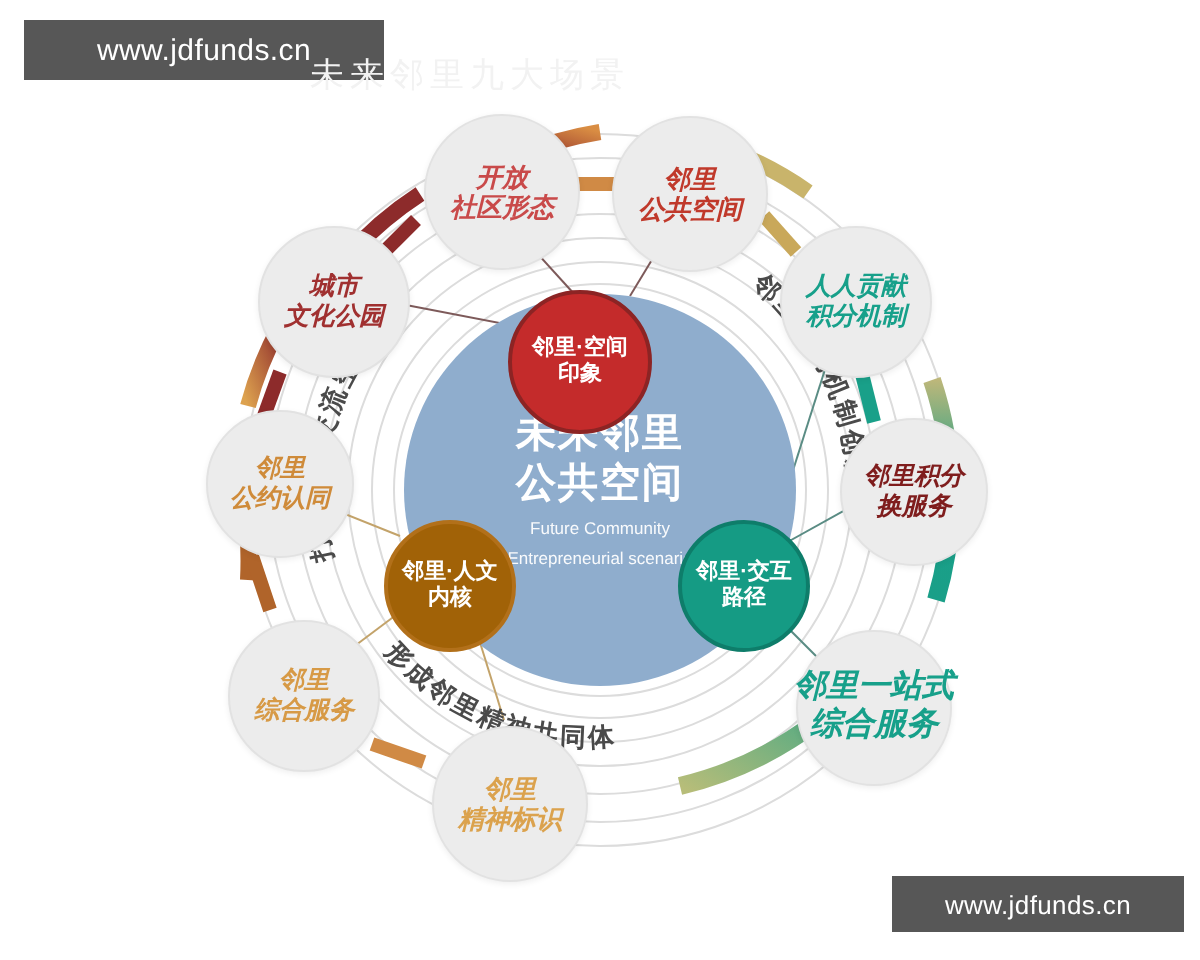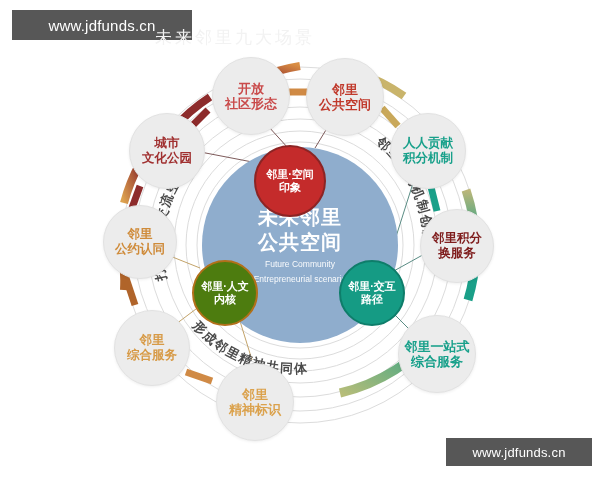--- a/index.html
+++ b/index.html
@@ -42,35 +42,35 @@
     background:#ececec;
     border:1px solid #e2e2e2;
     display:flex;flex-direction:column;
     align-items:center;justify-content:center;
     font-weight:bold;
     line-height:1.18;
     text-align:center;
     box-shadow:0 1px 3px rgba(0,0,0,.07);
     box-sizing:border-box;
   }
-  .bubble span{display:block;white-space:nowrap;}
+  .bubble span{display:block;white-space:nowrap;font-style:italic;}
 
   
   .core{
     position:absolute;border-radius:50%;
     display:flex;flex-direction:column;
     align-items:center;justify-content:center;
     color:#ffffff;font-weight:bold;line-height:1.2;
     text-align:center;font-size:11px;
     box-sizing:border-box;
     margin-top:12px;
   }
   .core span{display:block;white-space:nowrap;}
   #core-red{background:#c42b2b;border:2px solid #8c2424;}
-  #core-orange{background:#4d7c0f;border:2px solid #b2701a;}
+  #core-orange{background:#a16207;border:2px solid #b2701a;}
   #core-teal{background:#159b84;border:2px solid #0e7d6a;}
 
   
   #center{
     position:absolute;
     border-radius:50%;
     background:#8fadcd;
     display:flex;flex-direction:column;
     align-items:center;justify-content:center;
     color:#ffffff;text-align:center;
@@ -226,21 +226,21 @@
         <span>公约认同</span>
       </div>
       <div class="bubble" style="left: 420px; top: 209px; width: 74px; height: 74px; color: #7f1d1d; font-size: 12.5px;">
         <span>邻里积分</span>
         <span>换服务</span>
       </div>
       <div class="bubble" style="left: 114px; top: 310px; width: 76px; height: 76px; color: rgb(215, 154, 70); font-size: 12.5px;">
         <span>邻里</span>
         <span>综合服务</span>
       </div>
-      <div class="bubble" style="left: 398px; top: 315px; width: 78px; height: 78px; color: rgb(23, 160, 138); font-size: 13px;">
+      <div class="bubble" style="left: 398px; top: 315px; width: 78px; height: 78px; color: rgb(23, 160, 138); font-size: 16px;">
         <span>邻里一站式</span>
         <span>综合服务</span>
       </div>
       <div class="bubble" style="left: 216px; top: 363px; width: 78px; height: 78px; color: rgb(219, 162, 77); font-size: 13px;">
         <span>邻里</span>
         <span>精神标识</span>
       </div>
     </div>
 
   <div class="watermark" id="wm-top">www.jdfunds.cn</div>

